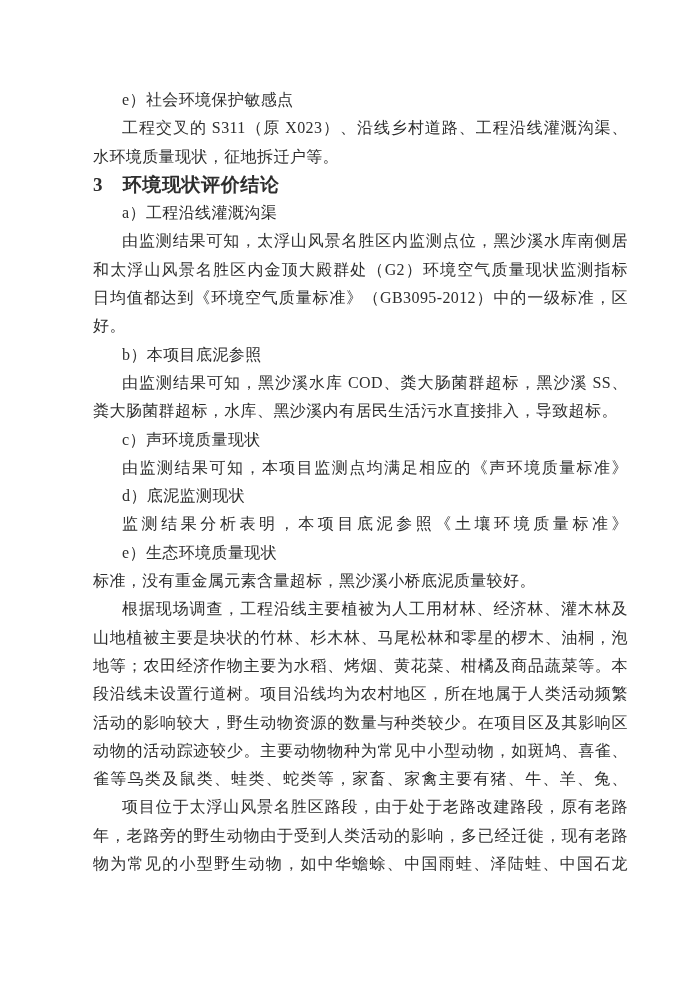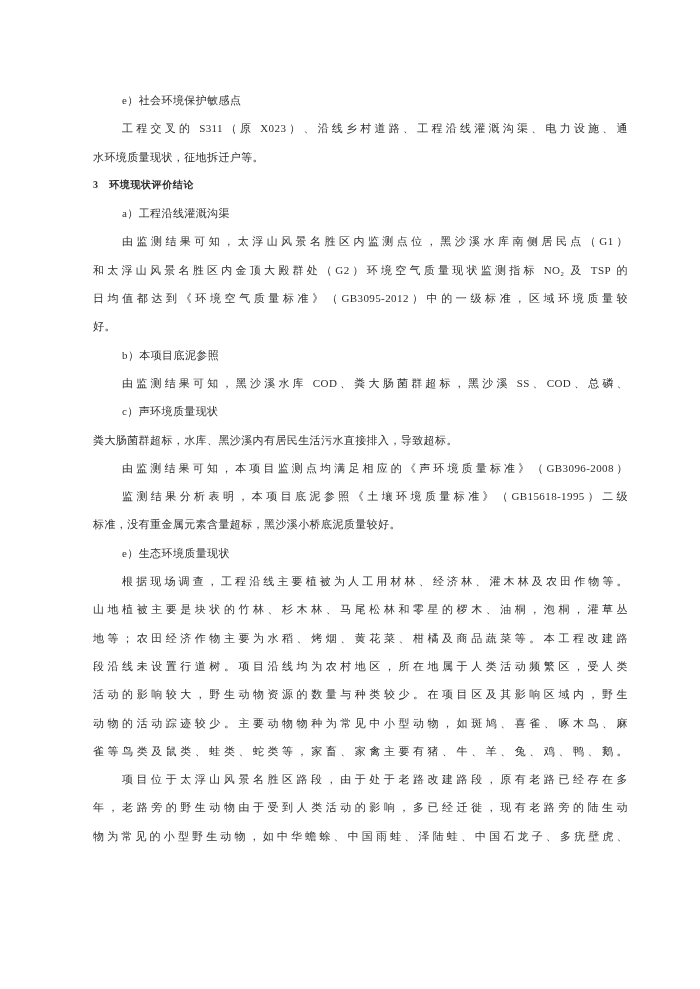--- a/index.html
+++ b/index.html
@@ -19,64 +19,65 @@
   }
   .content {
     position: absolute;
     left: 93px;
     top: 86px;
     width: 535px;
   }
   .line {
     height: 28.3px;
     line-height: 28.3px;
-    font-size: 11px;
+    font-size: 16px;
     color: #2e2e2e;
     letter-spacing: 0.4px;
     white-space: nowrap;
     overflow: visible;
   }
   .line.justify {
     white-space: normal;
     text-align: justify;
     text-align-last: justify;
     text-justify: inter-character;
     overflow: hidden;
   }
   .line.indent {
     text-indent: 29px;
   }
   .line.heading {
     font-weight: bold;
-    font-size: 10px;
+    font-size: 19px;
     letter-spacing: 0.6px;
   }
 </style>
 </head>
 <body>
 
 <div class="page">
   <div class="content">
       <div class="line indent">e）社会环境保护敏感点</div>
       <div class="line indent justify">工程交叉的 S311（原 X023）、沿线乡村道路、工程沿线灌溉沟渠、电力设施、通</div>
       <div class="line">水环境质量现状，征地拆迁户等。</div>
       <div class="line heading">3　环境现状评价结论</div>
       <div class="line indent">a）工程沿线灌溉沟渠</div>
       <div class="line indent justify">由监测结果可知，太浮山风景名胜区内监测点位，黑沙溪水库南侧居民点（G1）</div>
       <div class="line justify">和太浮山风景名胜区内金顶大殿群处（G2）环境空气质量现状监测指标 NO₂ 及 TSP 的</div>
       <div class="line justify">日均值都达到《环境空气质量标准》（GB3095-2012）中的一级标准，区域环境质量较</div>
       <div class="line">好。</div>
       <div class="line indent">b）本项目底泥参照</div>
       <div class="line indent justify">由监测结果可知，黑沙溪水库 COD、粪大肠菌群超标，黑沙溪 SS、COD、总磷、</div>
+      <div class="line">粪大肠菌群超标，水库、黑沙溪内有居民生活污水直接排入，导致超标。</div>
       <div class="line indent">c）声环境质量现状</div>
-      <div class="line">粪大肠菌群超标，水库、黑沙溪内有居民生活污水直接排入，导致超标。</div>
       <div class="line indent justify">由监测结果可知，本项目监测点均满足相应的《声环境质量标准》（GB3096-2008）</div>
+      <div class="line indent">d）底泥监测现状</div>
       <div class="line indent justify">监测结果分析表明，本项目底泥参照《土壤环境质量标准》（GB15618-1995）二级</div>
+      <div class="line indent">e）生态环境质量现状</div>
       <div class="line">标准，没有重金属元素含量超标，黑沙溪小桥底泥质量较好。</div>
-      <div class="line indent">e）生态环境质量现状</div>
       <div class="line indent justify">根据现场调查，工程沿线主要植被为人工用材林、经济林、灌木林及农田作物等。</div>
       <div class="line justify">山地植被主要是块状的竹林、杉木林、马尾松林和零星的椤木、油桐，泡桐，灌草丛</div>
       <div class="line justify">地等；农田经济作物主要为水稻、烤烟、黄花菜、柑橘及商品蔬菜等。本工程改建路</div>
       <div class="line justify">段沿线未设置行道树。项目沿线均为农村地区，所在地属于人类活动频繁区，受人类</div>
       <div class="line justify">活动的影响较大，野生动物资源的数量与种类较少。在项目区及其影响区域内，野生</div>
       <div class="line justify">动物的活动踪迹较少。主要动物物种为常见中小型动物，如斑鸠、喜雀、啄木鸟、麻</div>
       <div class="line justify">雀等鸟类及鼠类、蛙类、蛇类等，家畜、家禽主要有猪、牛、羊、兔、鸡、鸭、鹅。</div>
       <div class="line indent justify">项目位于太浮山风景名胜区路段，由于处于老路改建路段，原有老路已经存在多</div>
       <div class="line justify">年，老路旁的野生动物由于受到人类活动的影响，多已经迁徙，现有老路旁的陆生动</div>
       <div class="line justify">物为常见的小型野生动物，如中华蟾蜍、中国雨蛙、泽陆蛙、中国石龙子、多疣壁虎、</div>

